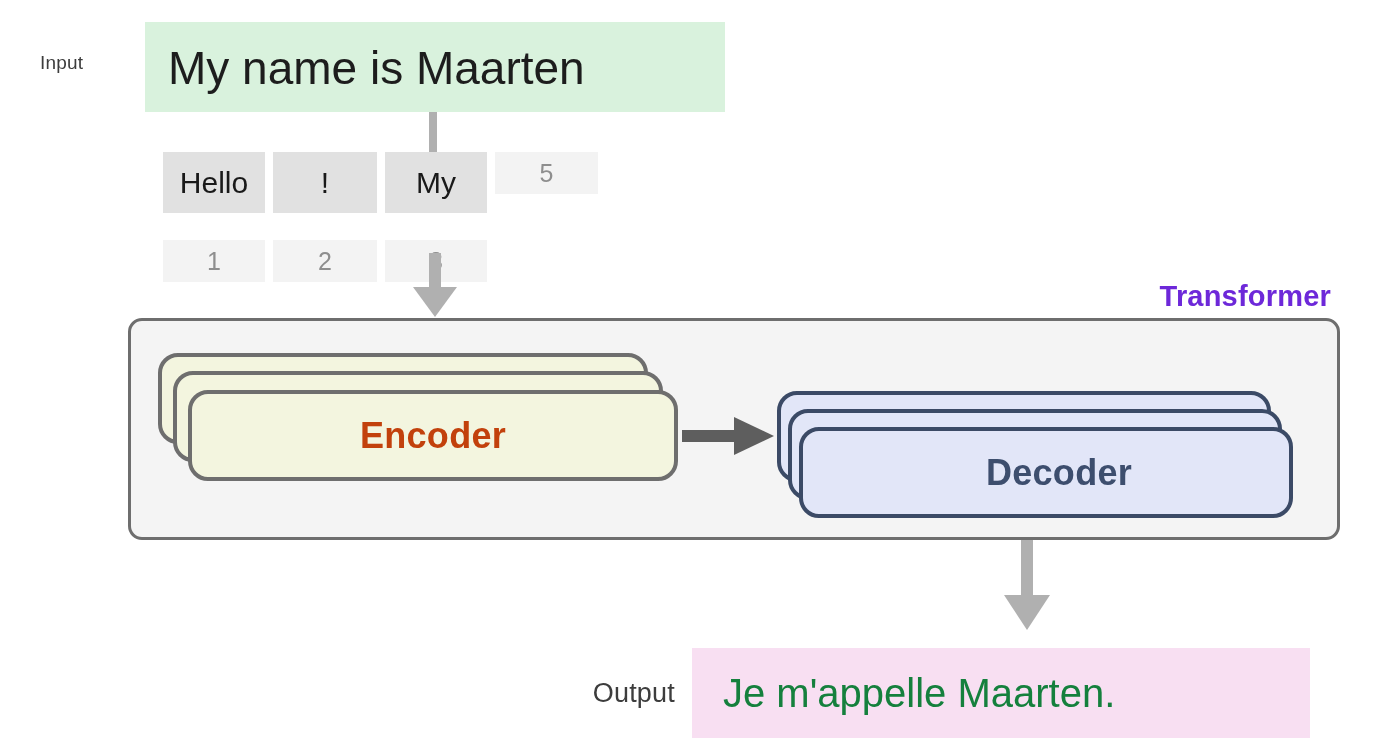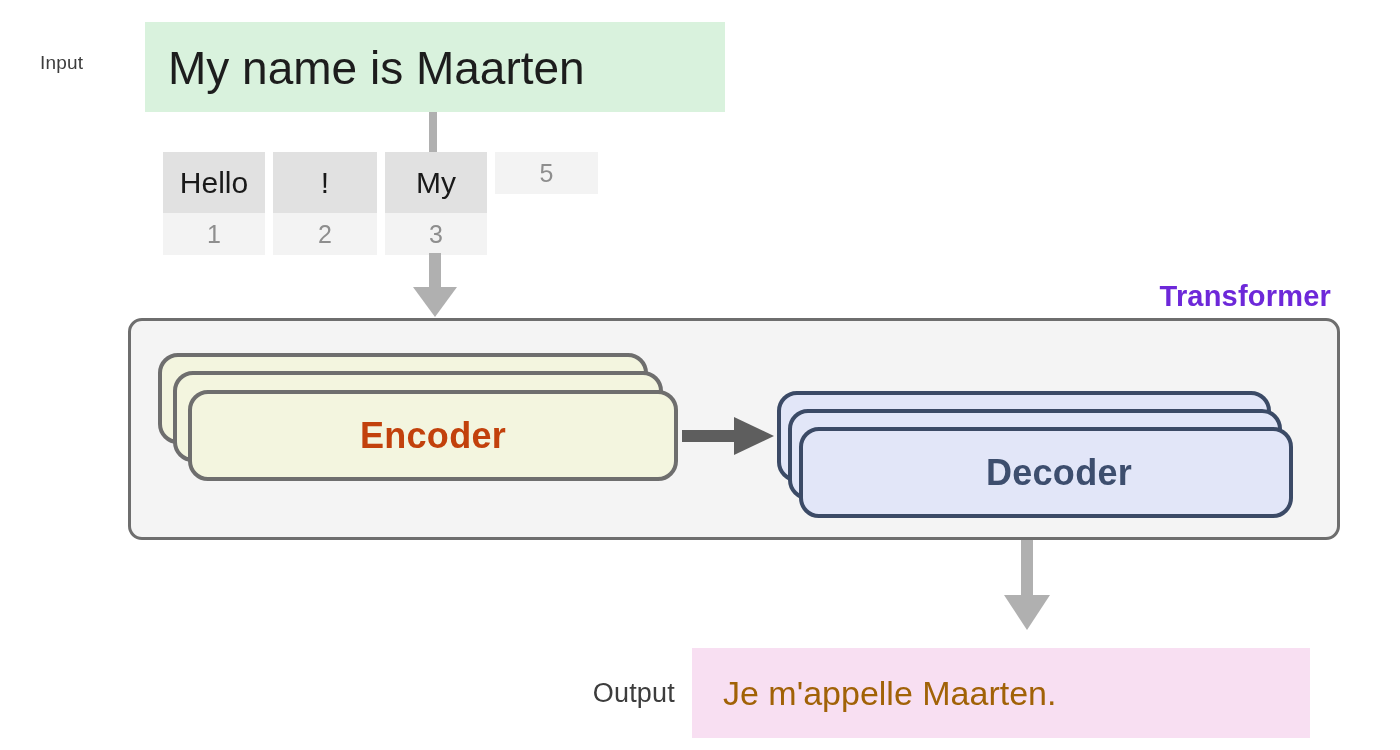--- a/index.html
+++ b/index.html
@@ -53,20 +53,21 @@
   #token-strip {
     position: absolute;
     left: 163px;
     top: 152px;
     display: flex;
     gap: 8px;
   }
   .token-col {
     display: flex;
     flex-direction: column;
+    gap: 27px;
   }
   .token-word {
     background: #e1e1e1;
     height: 61px;
     display: flex;
     align-items: center;
     justify-content: center;
     font-size: 30px;
     color: #191919;
     padding: 0 14px;
@@ -169,22 +170,22 @@
     left: 692px;
     top: 648px;
     width: 618px;
     height: 90px;
     background: #f8dff2;
   }
   #output-text {
     position: absolute;
     left: 723px;
     top: 665px;
-    font-size: 34px;
-    color: #a16207;
+    font-size: 40px;
+    color: #15803d;
     line-height: 56px;
     white-space: nowrap;
   }
 </style>
 </head>
 <body>
 
 <div id="canvas">
 
   <div id="input-label">Input</div>

